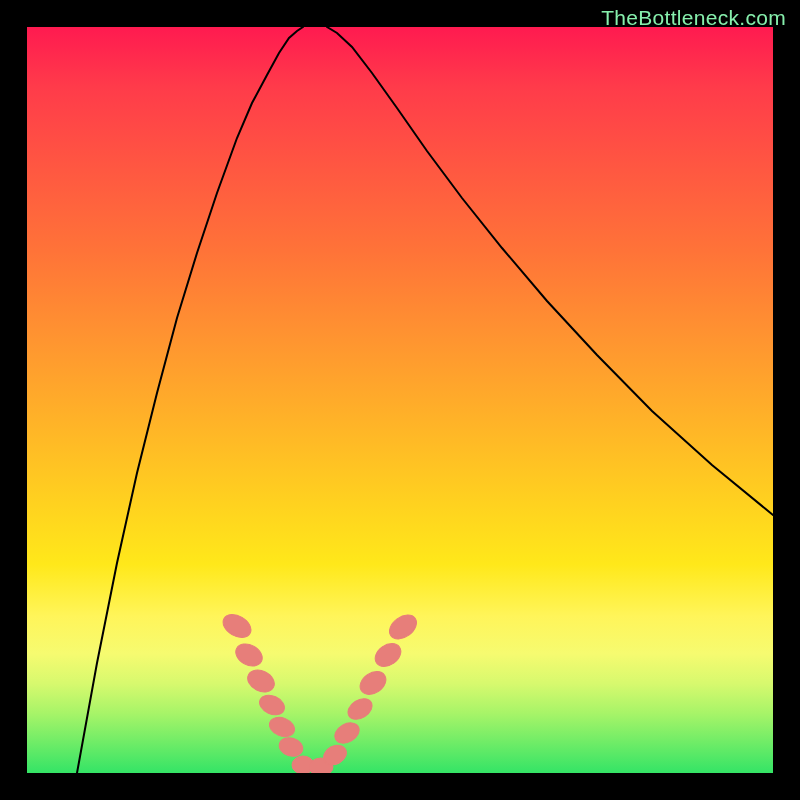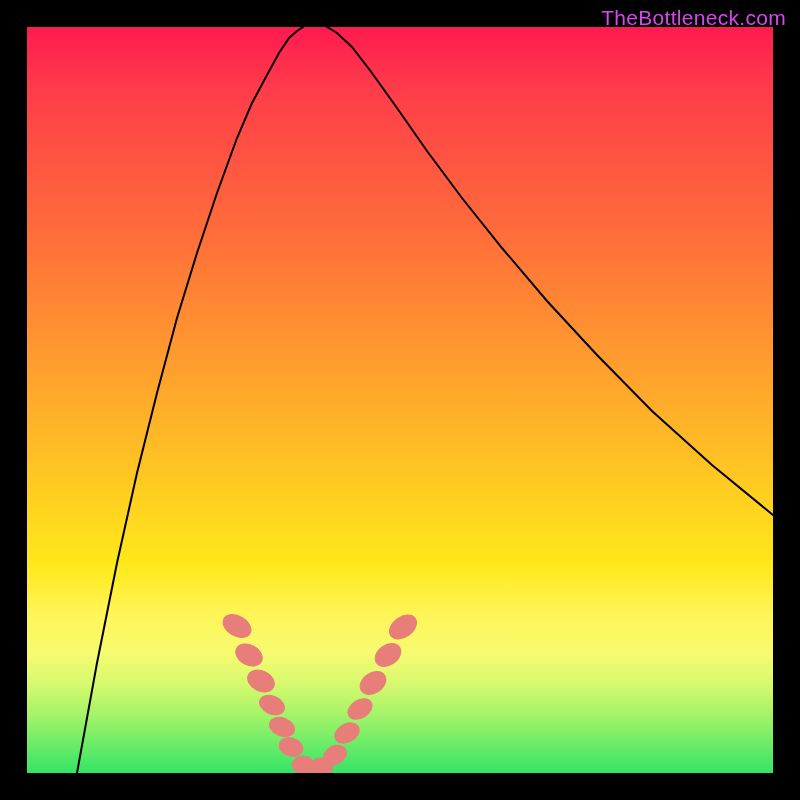--- a/index.html
+++ b/index.html
@@ -41,21 +41,21 @@
       #d7f96e 88%,
       #a7f468 92%,
       #6eec67 96%,
       #34e466 100%
     );
   }
   .watermark {
     position: absolute;
     top: 6px;
     right: 14px;
-    color: #d946ef;
+    color: #86efac;
     font-size: 21px;
     font-weight: 500;
     letter-spacing: 0.3px;
     user-select: none;
   }
   svg {
     position: absolute;
     left: 0;
     top: 0;
   }

